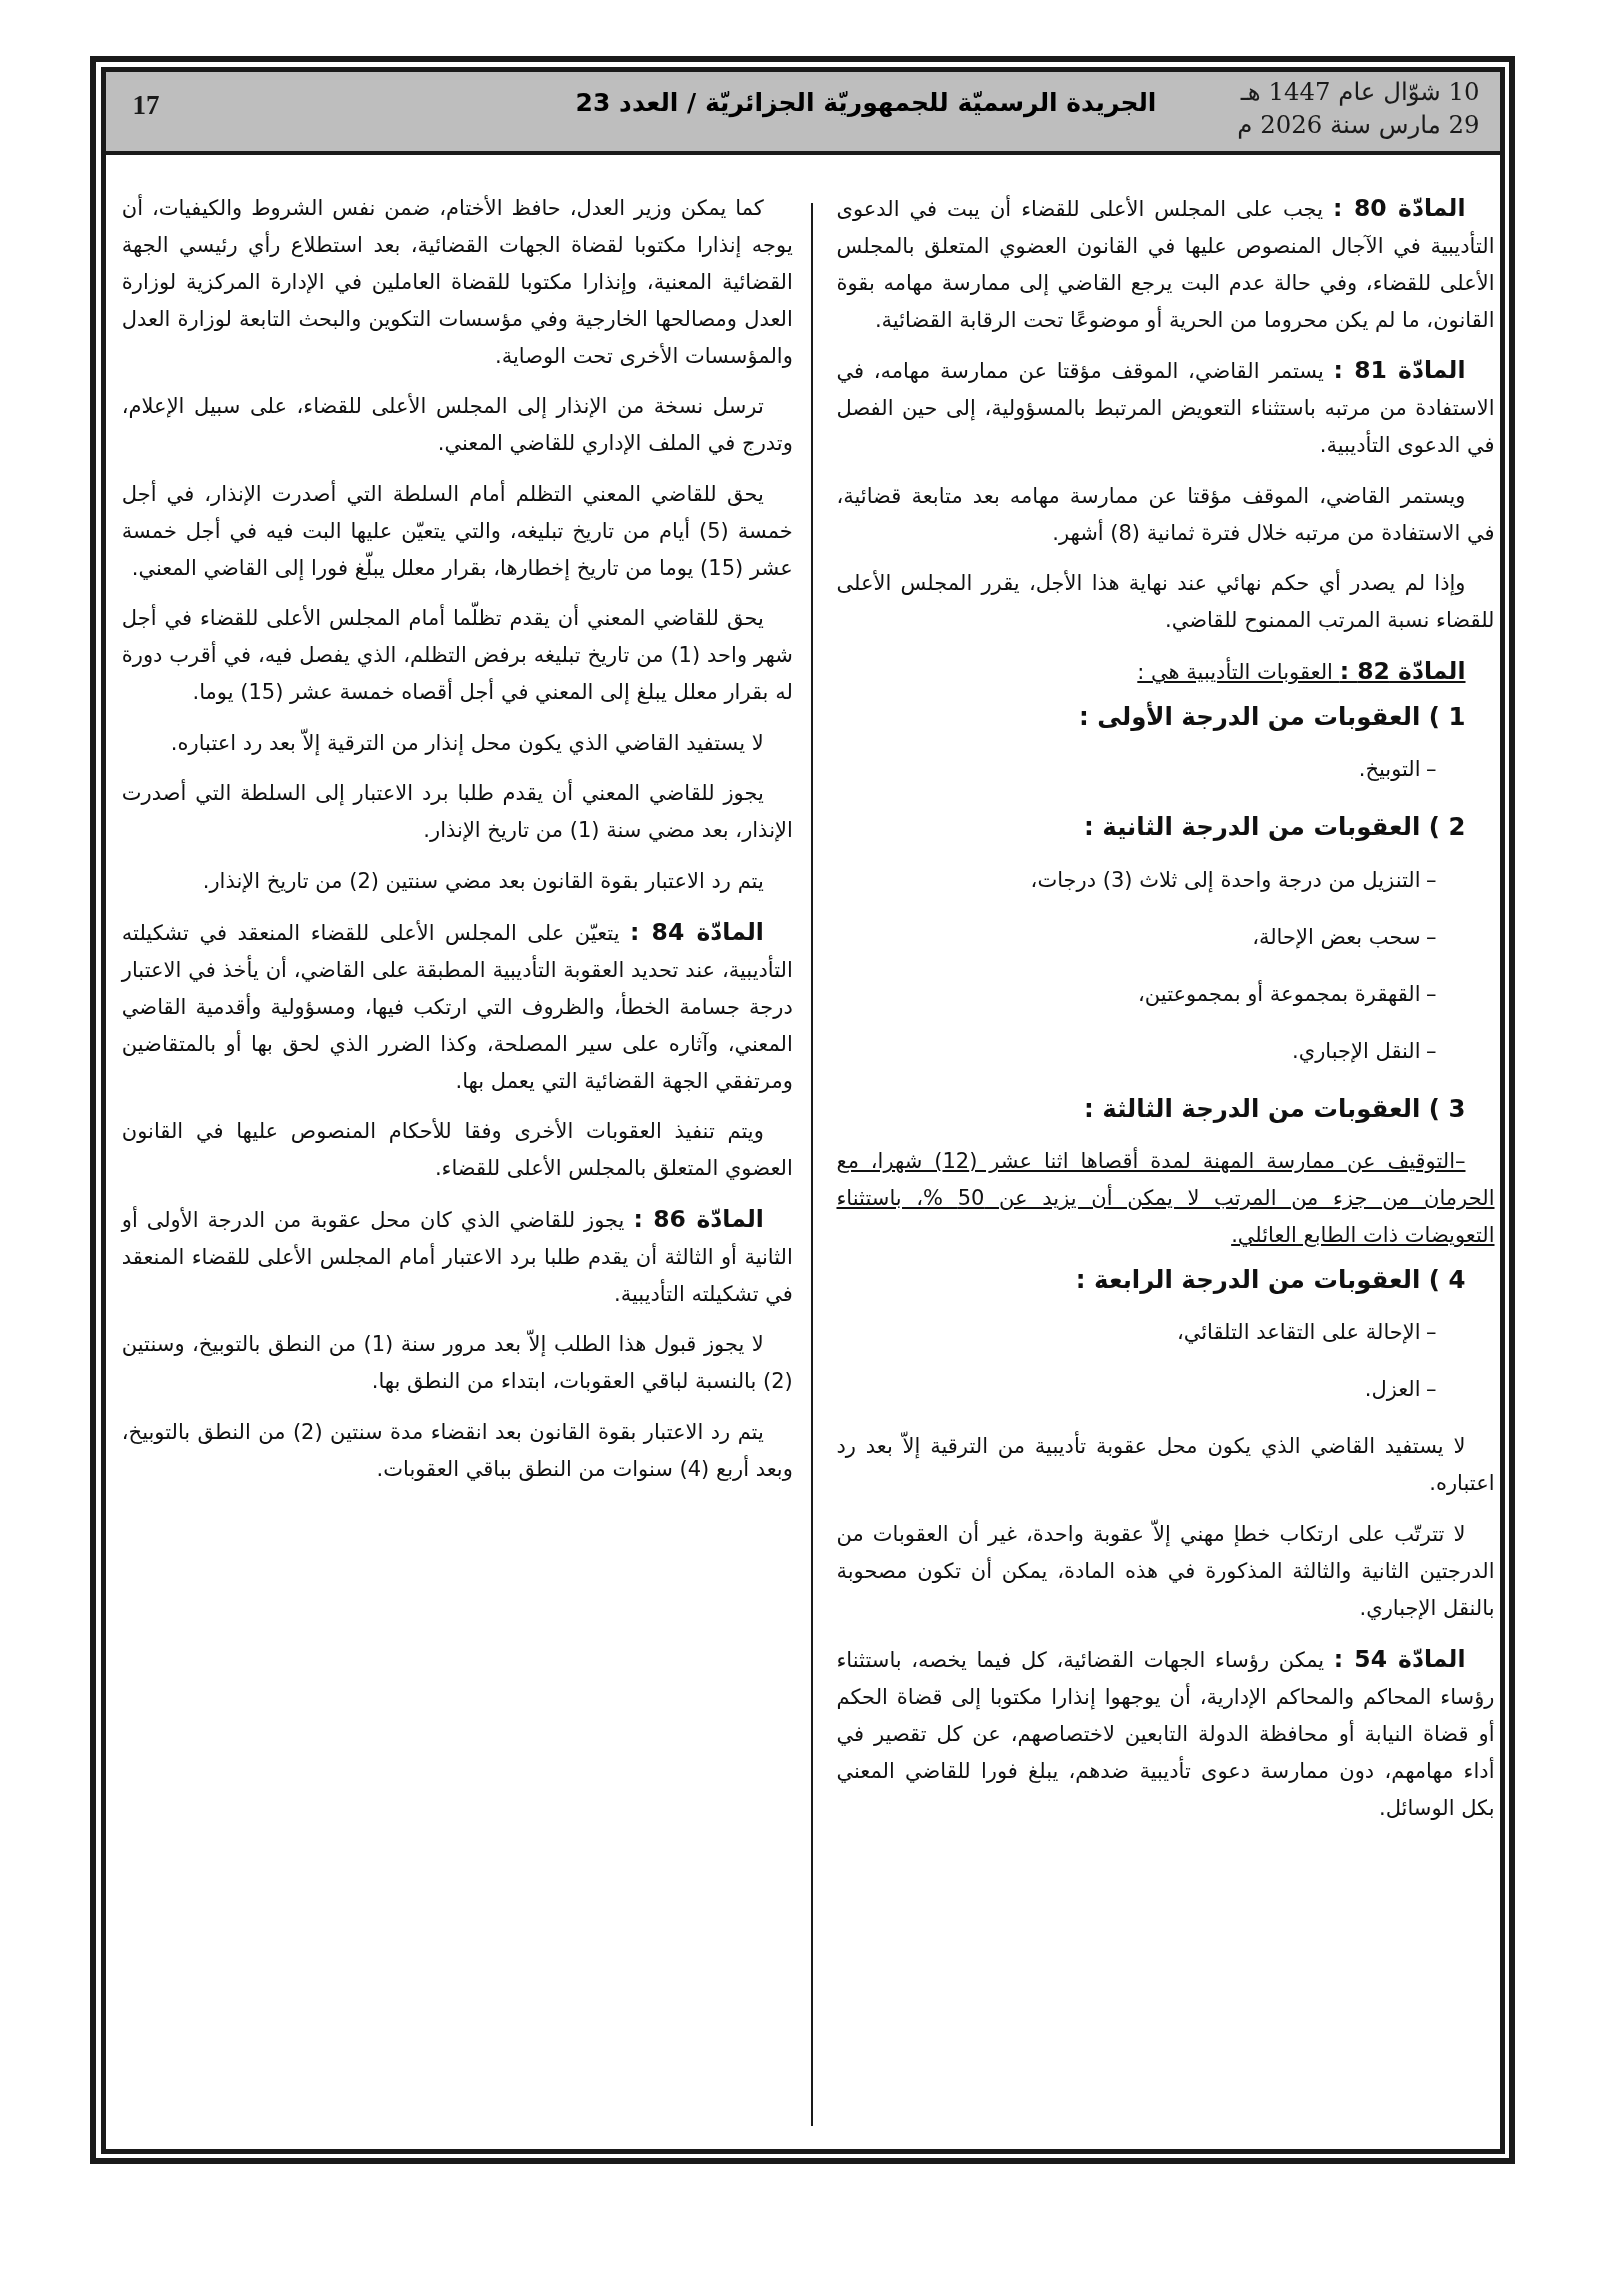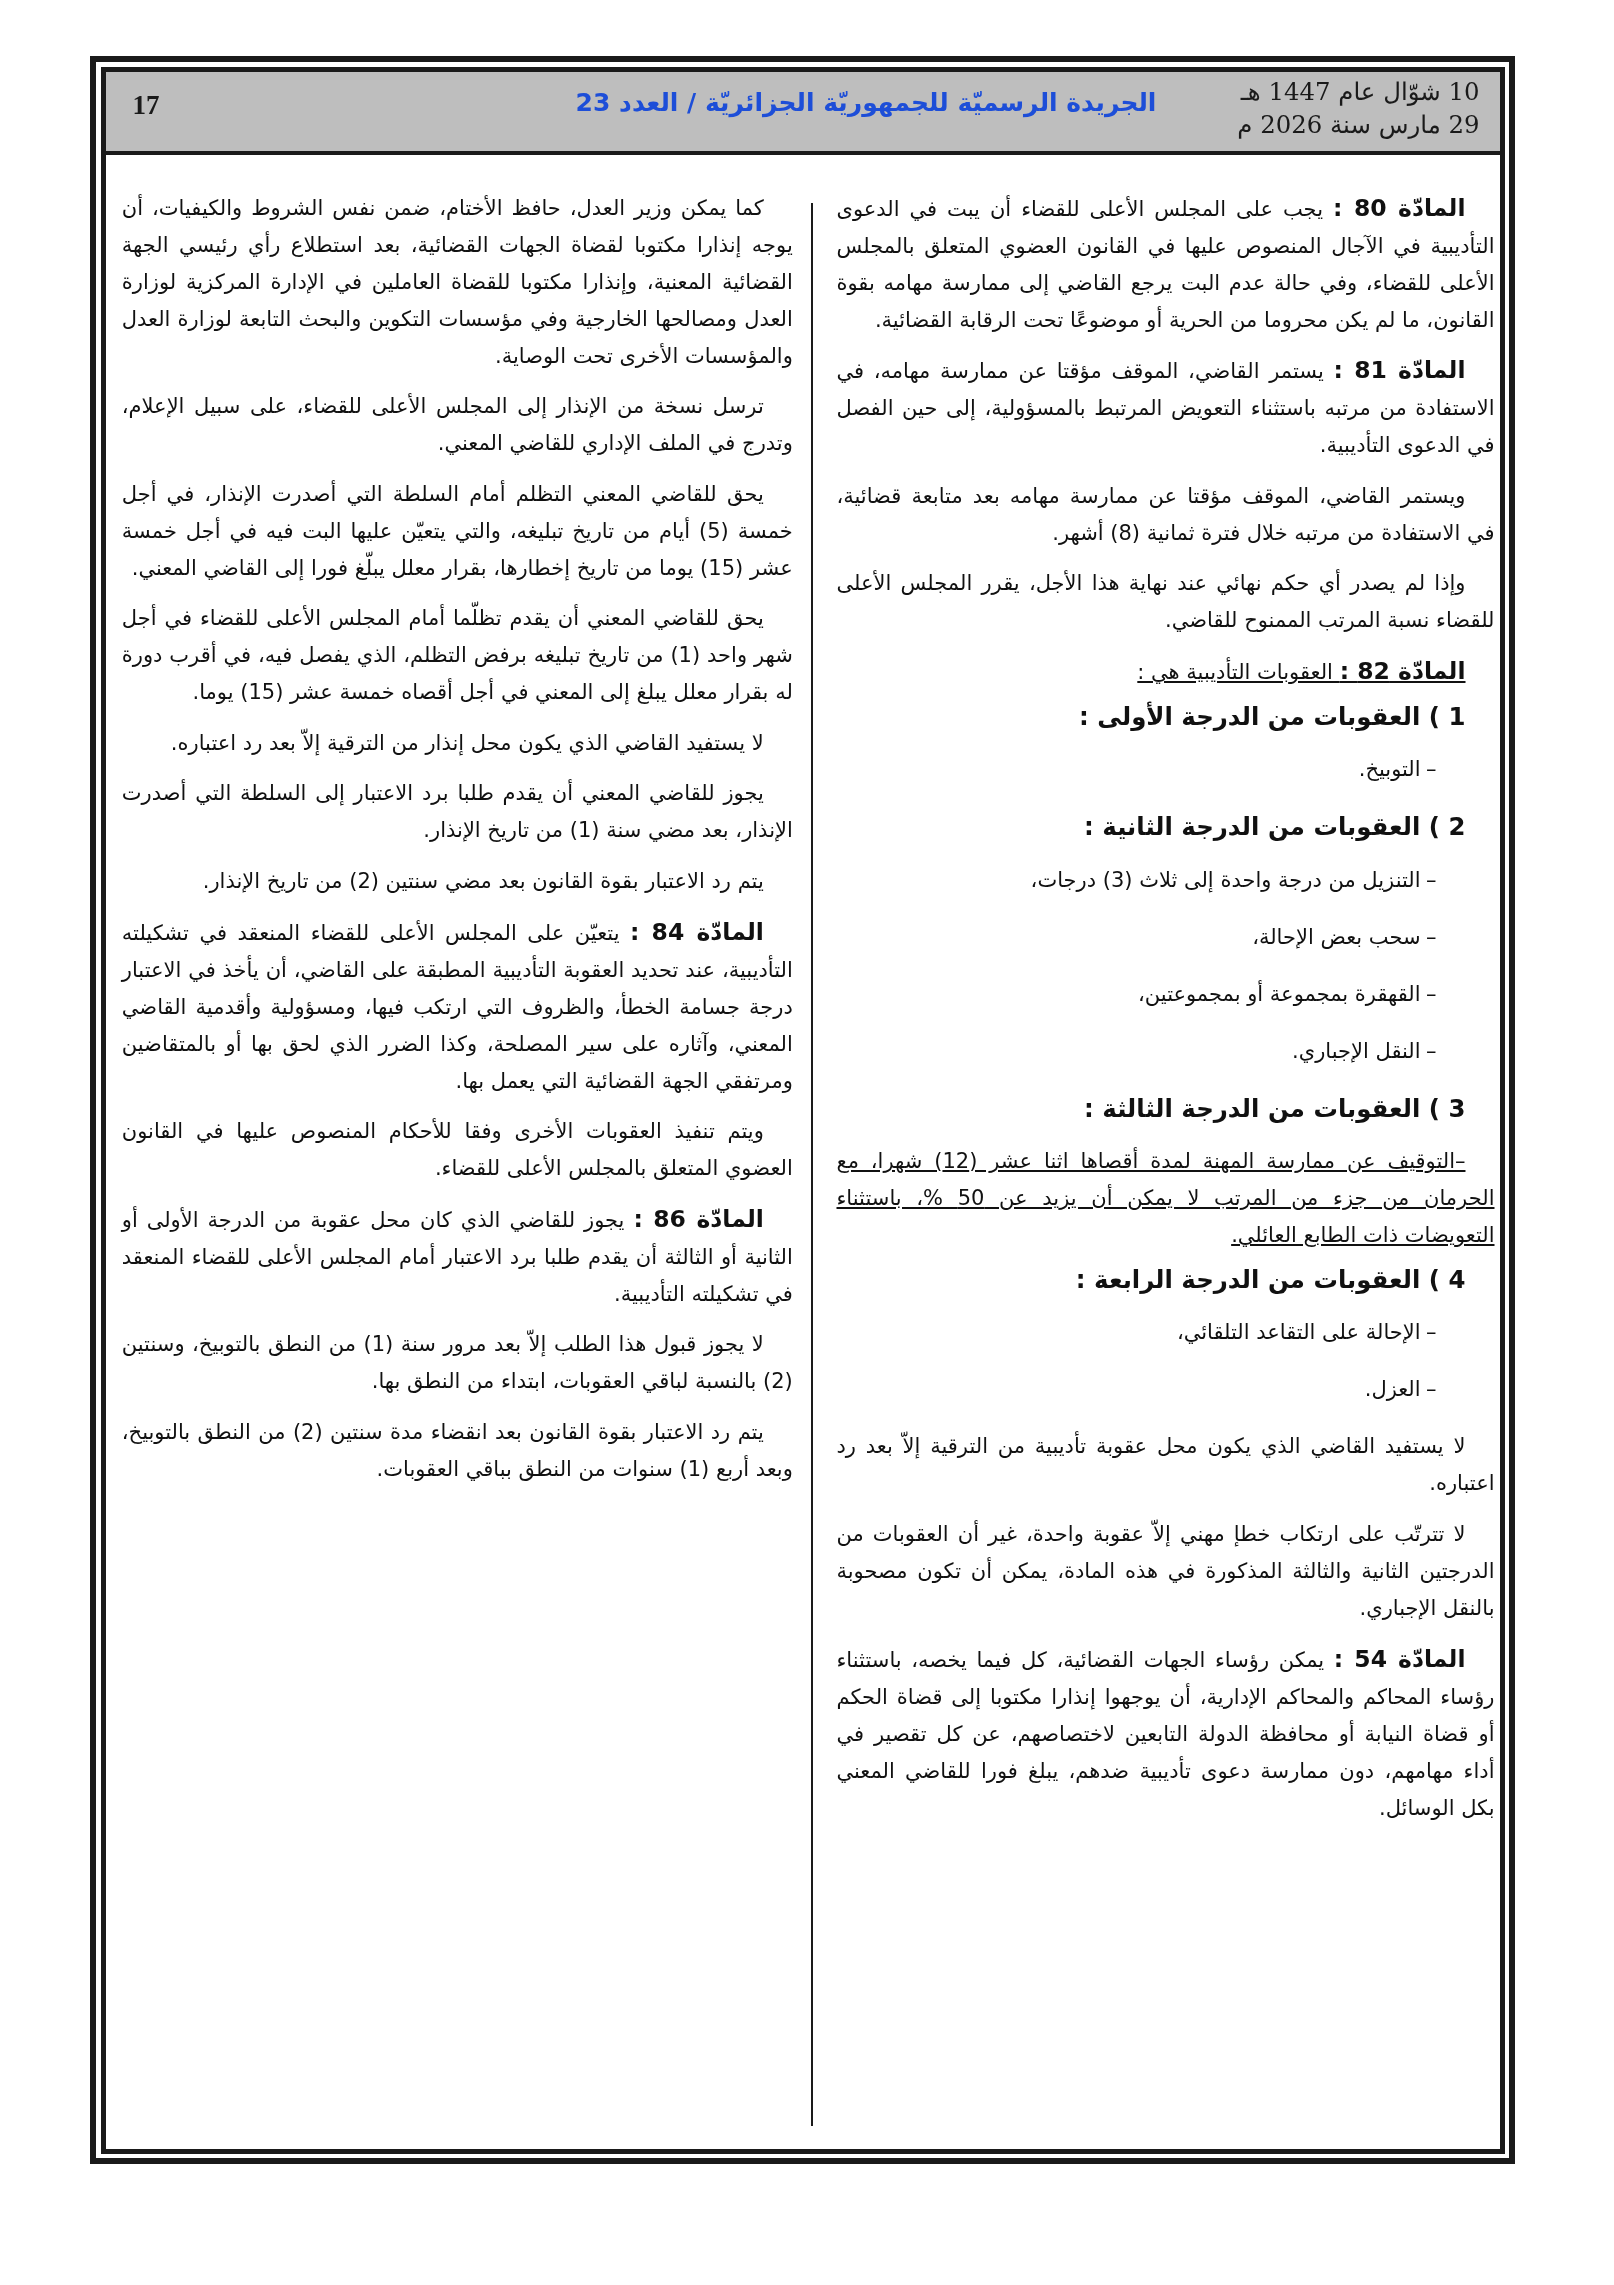--- a/index.html
+++ b/index.html
@@ -18,21 +18,21 @@
     direction: rtl;
   }
   .hdr-date {
     position: absolute; right: 20px; top: 3.6px; text-align: right;
     font-family: "DejaVu Serif", "Liberation Serif", serif; font-weight: normal;
     font-size: 24.4px; line-height: 33px; color: #1a1a1a;
   }
   .hdr-title {
     position: absolute; left: 0; right: 0; top: 16.3px; text-align: center;
     font-family: "DejaVu Sans", "Liberation Sans", sans-serif; font-weight: bold;
-    font-size: 25px; color: #1d4ed8; padding-left: 127px;
+    font-size: 25px; color: #000000; padding-left: 127px;
   }
   .hdr-page {
     position: absolute; left: 27px; top: 18px;
     font-family: "Liberation Serif", "DejaVu Serif", serif; font-weight: bold;
     font-size: 27px; color: #1a1a1a;
   }
   .column {
     position: absolute; top: 118px; direction: rtl; text-align: justify;
     font-family: "DejaVu Sans", "Liberation Sans", sans-serif;
     font-size: 21px; line-height: 37px; color: #111;
@@ -108,18 +108,18 @@
       <p>لا يستفيد القاضي الذي يكون محل إنذار من الترقية إلاّ بعد رد اعتباره.</p>
       <p>يجوز للقاضي المعني أن يقدم طلبا برد الاعتبار إلى السلطة التي أصدرت الإنذار، بعد مضي سنة (1) من تاريخ الإنذار.</p>
       <p>يتم رد الاعتبار بقوة القانون بعد مضي سنتين (2) من تاريخ الإنذار.</p>
 
       <p><span class="art">المادّة 84 :</span><span> يتعيّن على المجلس الأعلى للقضاء المنعقد في تشكيلته التأديبية، عند تحديد العقوبة التأديبية المطبقة على القاضي، أن يأخذ في الاعتبار درجة جسامة الخطأ، والظروف التي ارتكب فيها، ومسؤولية وأقدمية القاضي المعني، وآثاره على سير المصلحة، وكذا الضرر الذي لحق بها أو بالمتقاضين ومرتفقي الجهة القضائية التي يعمل بها.</span></p>
 
       <p>ويتم تنفيذ العقوبات الأخرى وفقا للأحكام المنصوص عليها في القانون العضوي المتعلق بالمجلس الأعلى للقضاء.</p>
 
       <p><span class="art">المادّة 86 :</span><span> يجوز للقاضي الذي كان محل عقوبة من الدرجة الأولى أو الثانية أو الثالثة أن يقدم طلبا برد الاعتبار أمام المجلس الأعلى للقضاء المنعقد في تشكيلته التأديبية.</span></p>
       <p>لا يجوز قبول هذا الطلب إلاّ بعد مرور سنة (1) من النطق بالتوبيخ، وسنتين (2) بالنسبة لباقي العقوبات، ابتداء من النطق بها.</p>
-      <p>يتم رد الاعتبار بقوة القانون بعد انقضاء مدة سنتين (2) من النطق بالتوبيخ، وبعد أربع (1) سنوات من النطق بباقي العقوبات.</p>
+      <p>يتم رد الاعتبار بقوة القانون بعد انقضاء مدة سنتين (2) من النطق بالتوبيخ، وبعد أربع (4) سنوات من النطق بباقي العقوبات.</p>
     </div>
 
   </div>
 </div>
 
 
 </body></html>

